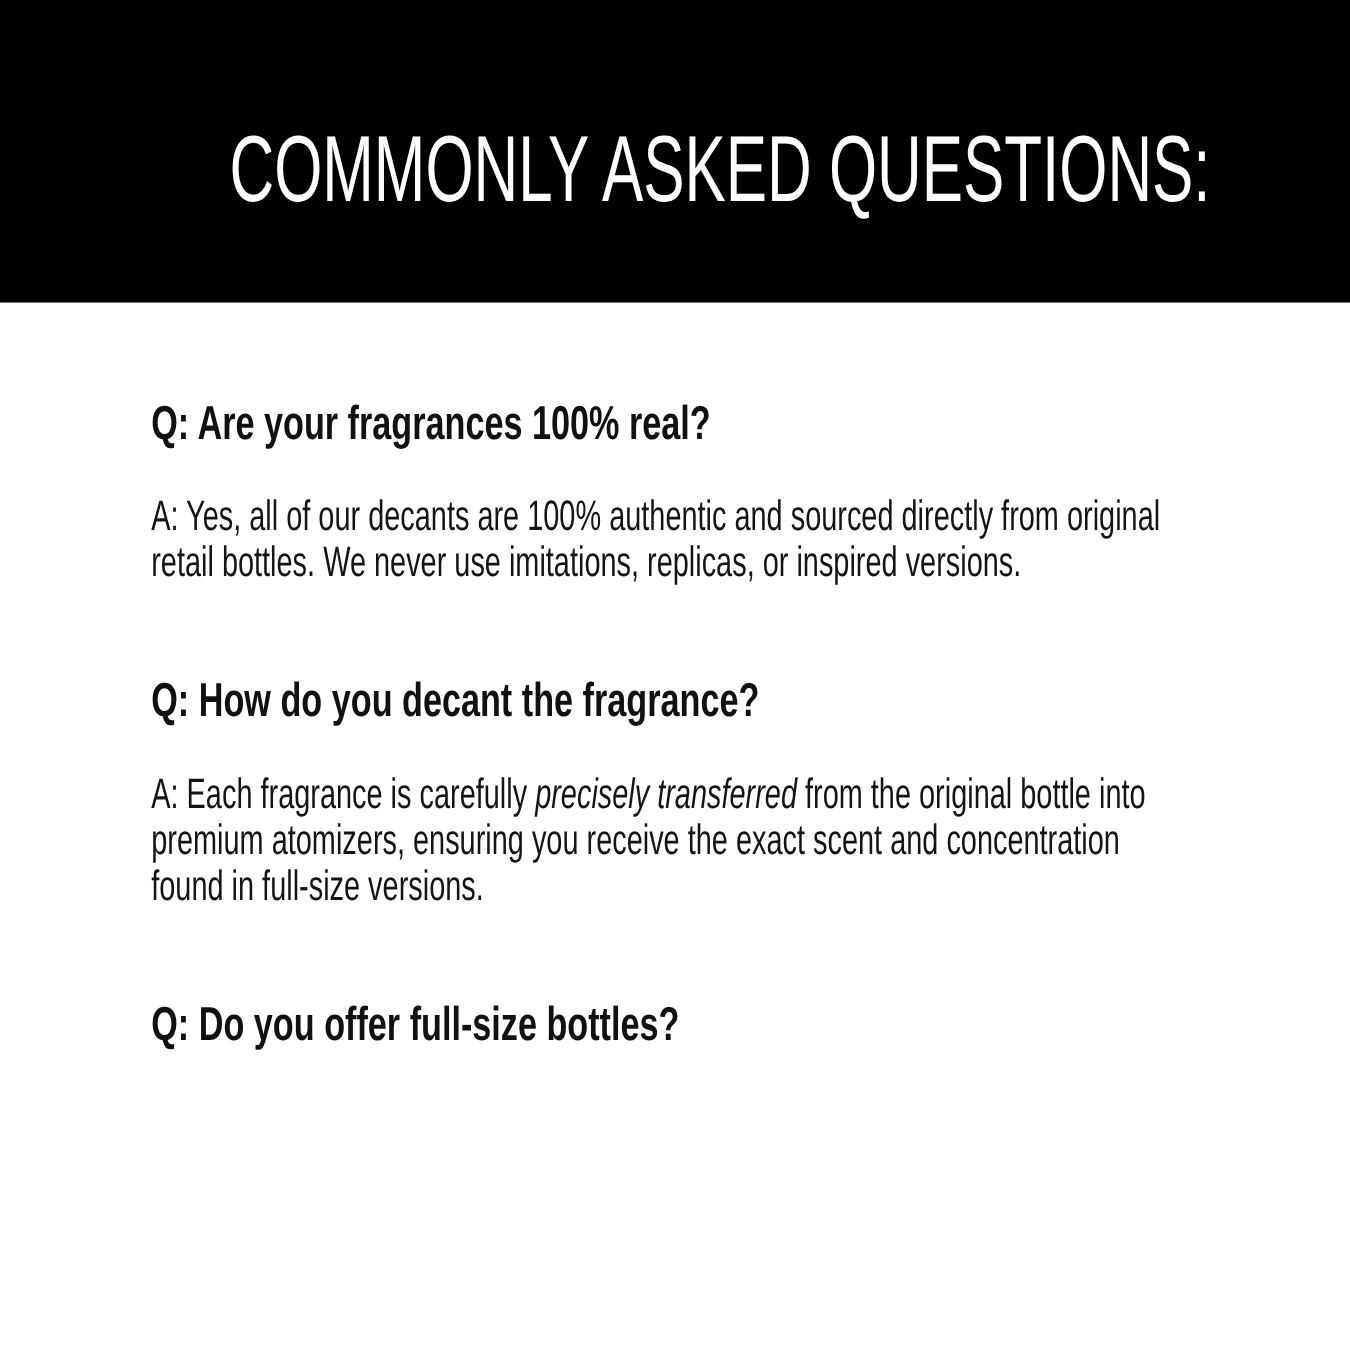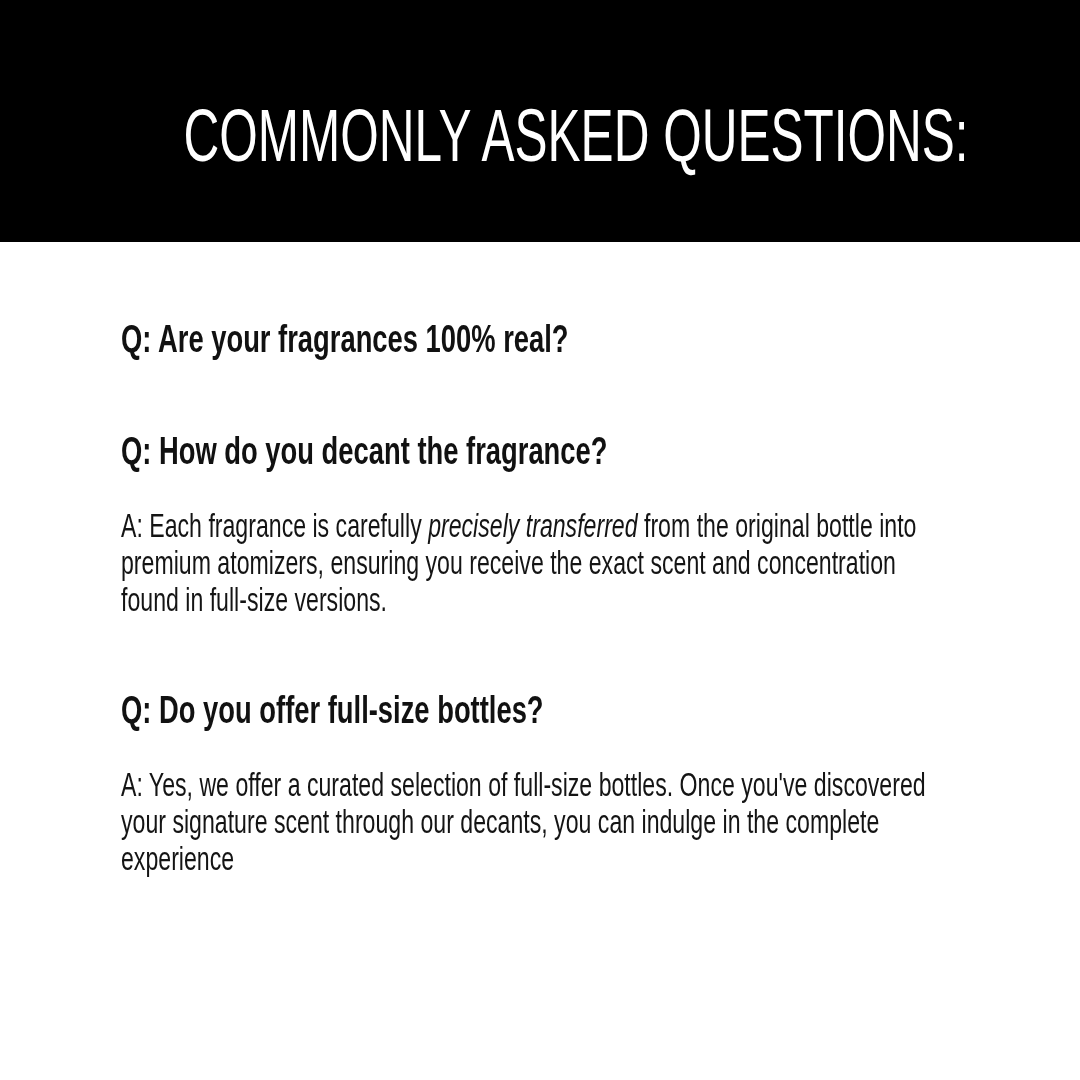--- a/index.html
+++ b/index.html
@@ -71,35 +71,34 @@
 <div class="canvas">
 
   <header class="band">
     <div class="band-title">COMMONLY ASKED QUESTIONS:</div>
   </header>
 
   <main class="content">
 
     <section class="qa">
       <h2 class="question">Q: Are your fragrances 100% real?</h2>
+      <div class="answer">
+        <div class="ans-line">A: Yes, all of our decants are 100% authentic and sourced directly from original</div>
+        <div class="ans-line">retail bottles. We never use imitations, replicas, or inspired versions.</div>
+      </div>
     </section>
 
     <section class="qa">
       <h2 class="question">Q: How do you decant the fragrance?</h2>
       <div class="answer">
         <div class="ans-line"><span>A: Each fragrance is carefully </span><span class="em">precisely transferred</span><span> from the original bottle into</span></div>
         <div class="ans-line">premium atomizers, ensuring you receive the exact scent and concentration</div>
         <div class="ans-line">found in full-size versions.</div>
       </div>
     </section>
 
     <section class="qa">
       <h2 class="question">Q: Do you offer full-size bottles?</h2>
-      <div class="answer">
-        <div class="ans-line">A: Yes, we offer a curated selection of full-size bottles. Once you've discovered</div>
-        <div class="ans-line">your signature scent through our decants, you can indulge in the complete</div>
-        <div class="ans-line">experience</div>
-      </div>
     </section>
 
   </main>
 
 </div>
 
 </body></html>

